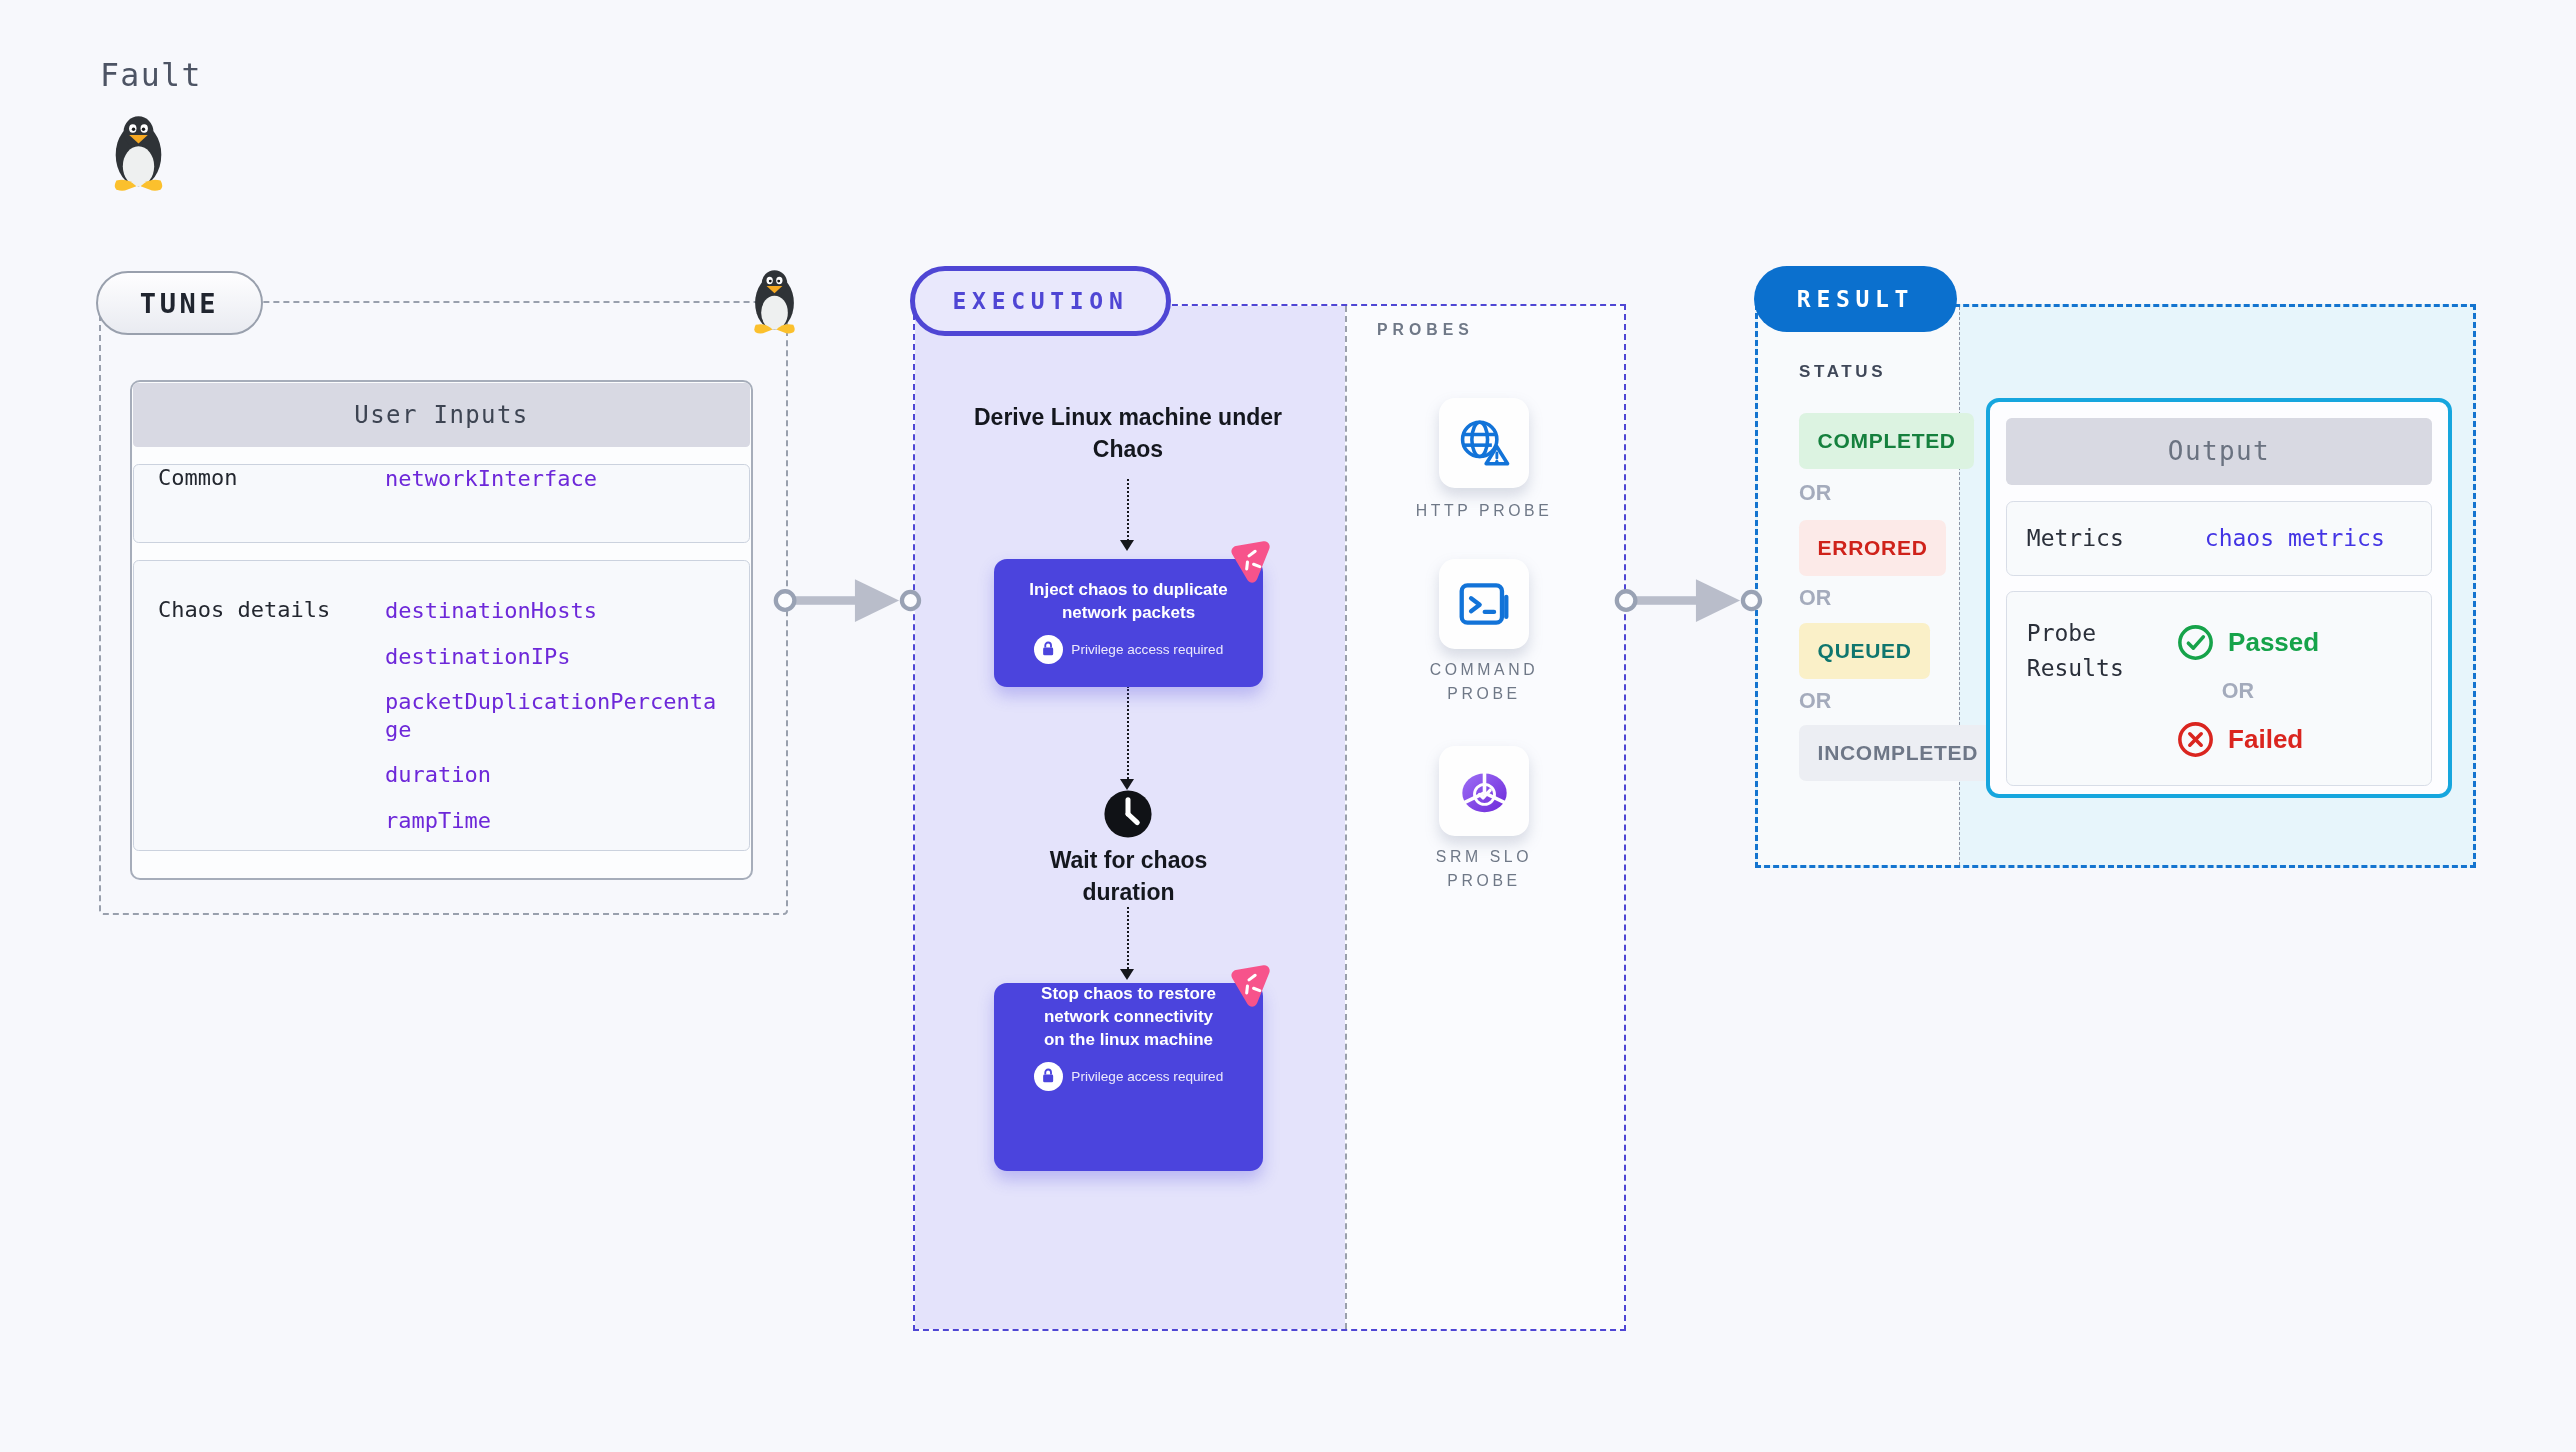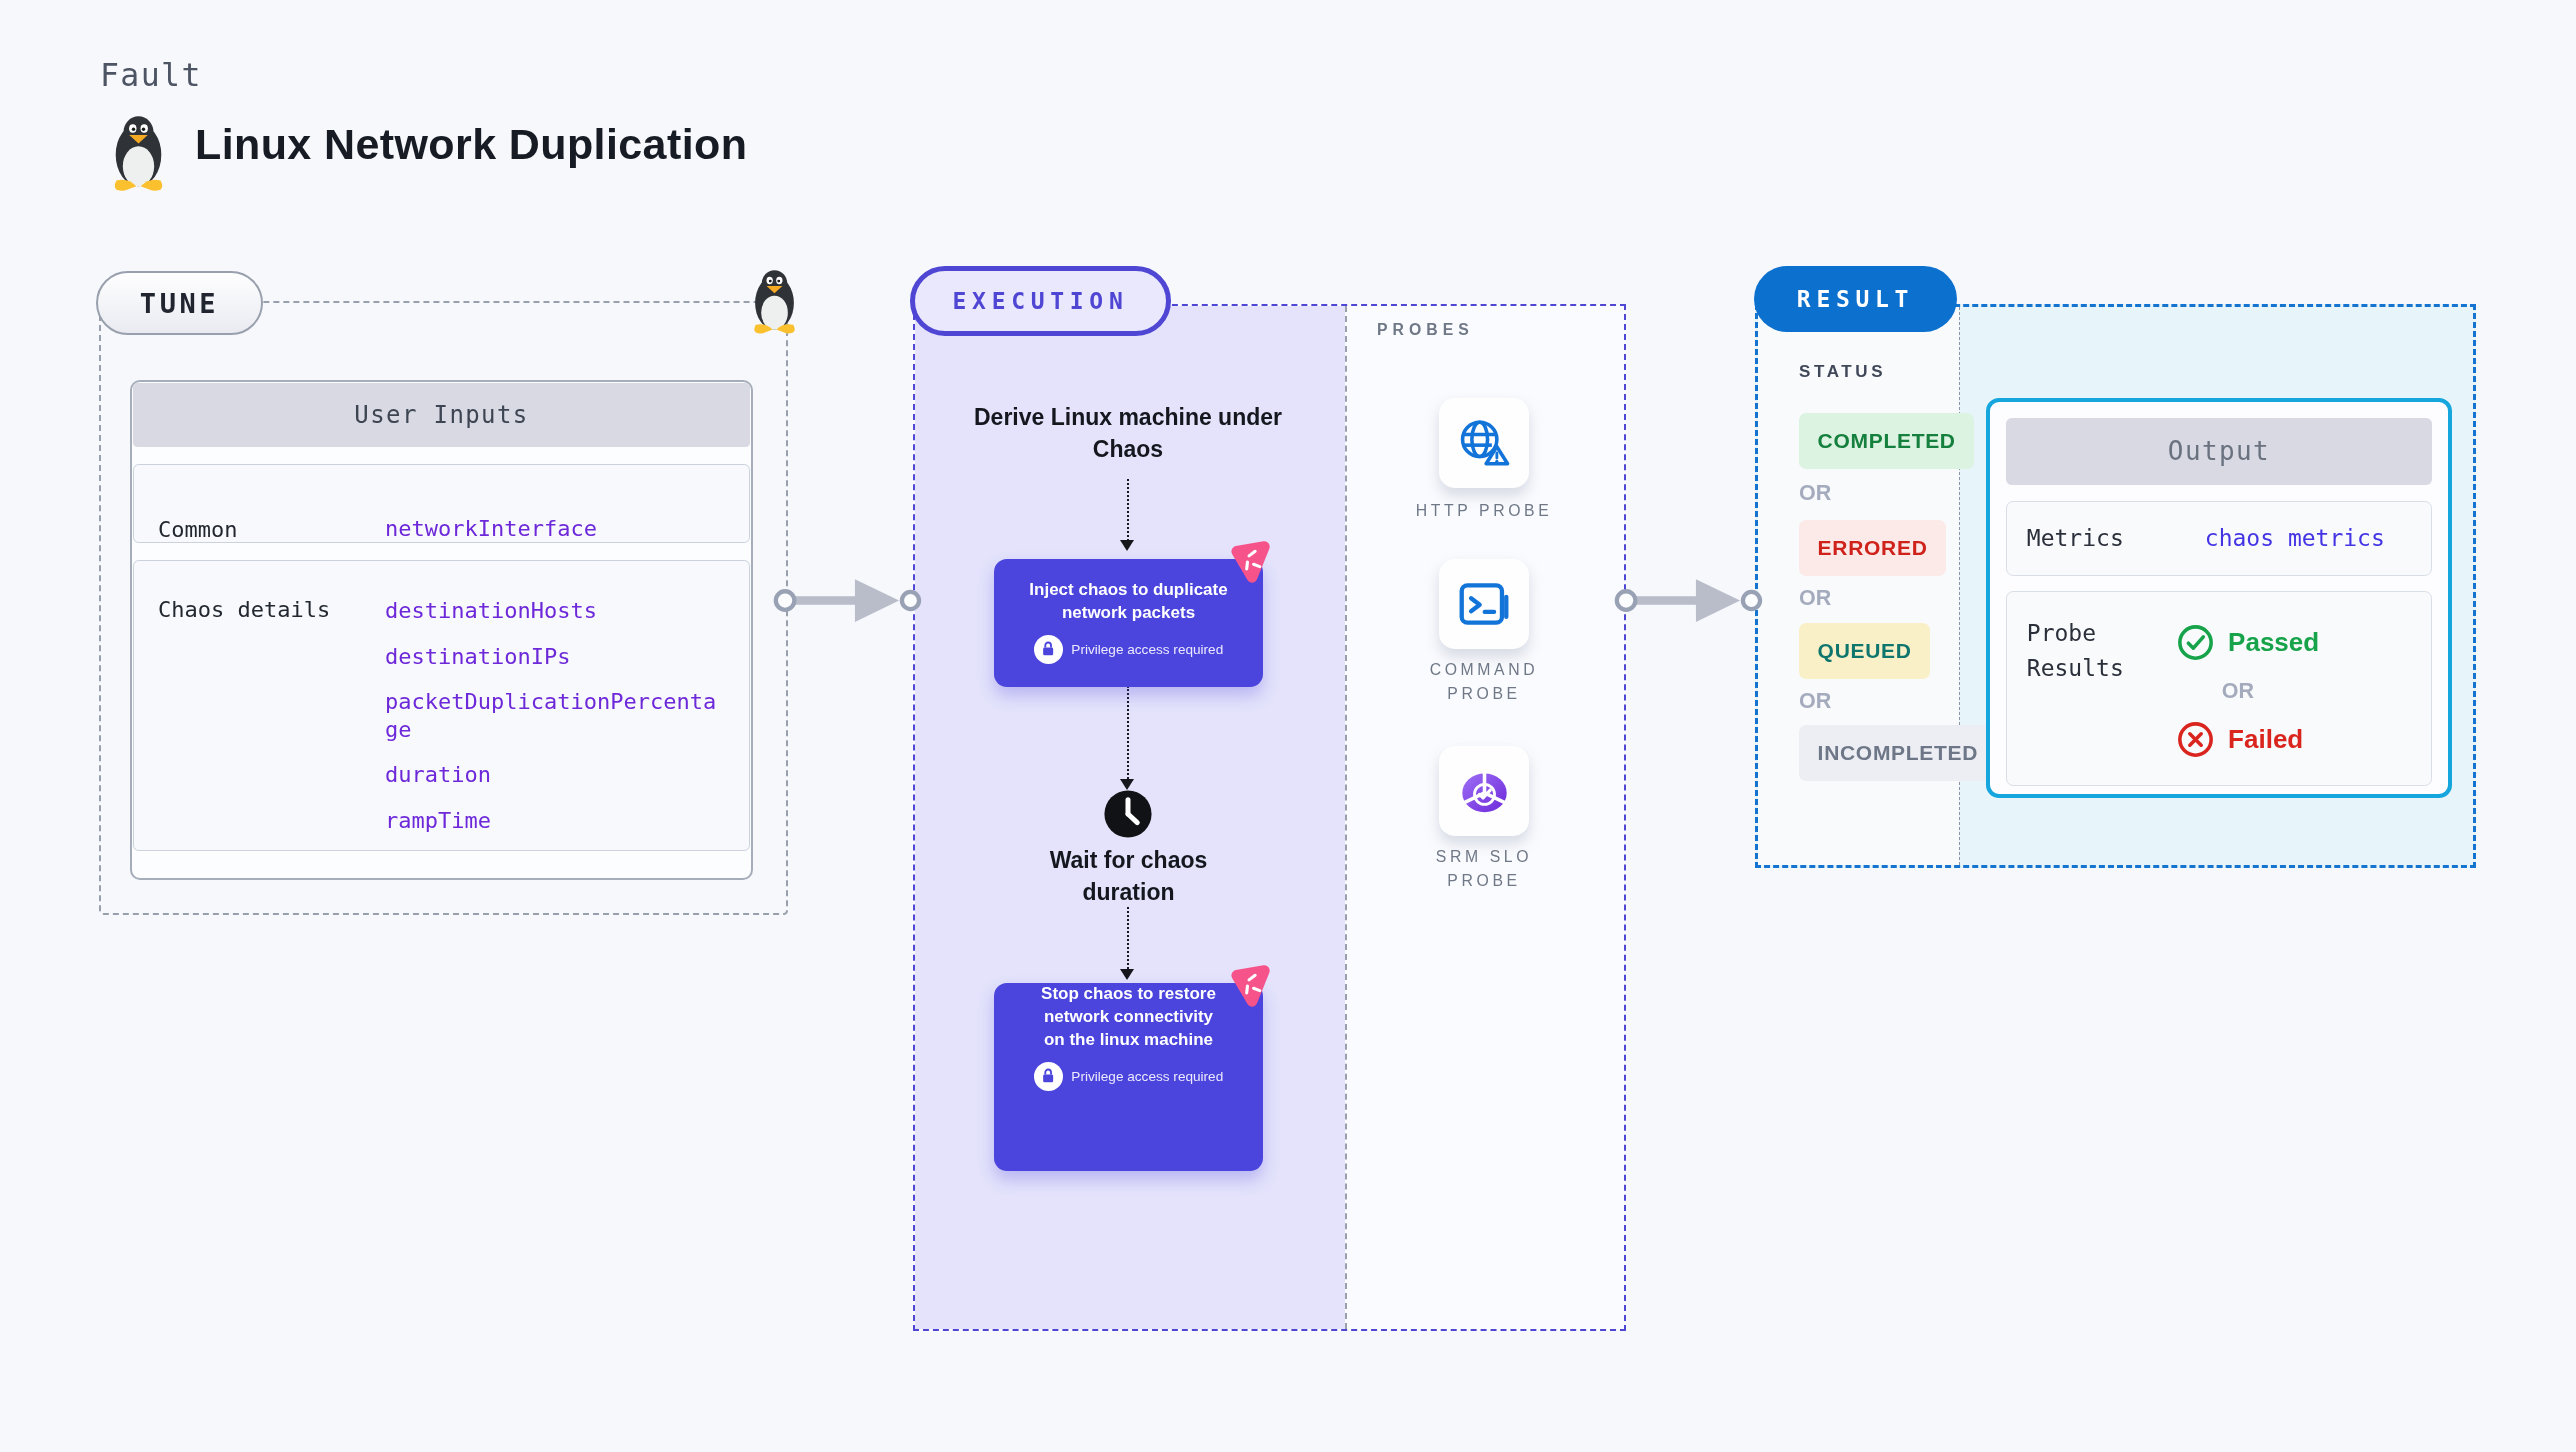--- a/index.html
+++ b/index.html
@@ -18,21 +18,21 @@
   .tune-box{left:99px;top:301px;width:685px;height:610px;border:2.1px dashed #99a0ad;border-radius:4.3px;}
   .pill{display:flex;align-items:center;justify-content:center;border-radius:43px;z-index:6;}
   .tune-pill{left:96px;top:271px;width:163px;height:60px;background:linear-gradient(#fefeff,#e9ebf1);
              border:2.9px solid #99a0ad;font-size:27px;font-weight:700;color:#20252f;letter-spacing:3.6px;}
   .ui-card{left:130px;top:380px;width:623px;height:500px;background:#fcfdfe;border:2.1px solid #a6adba;
            border-radius:10px;padding:1px;box-sizing:border-box;z-index:2;}
   .ui-header{height:64px;background:#d8d9e3;border-radius:4.3px;display:flex;align-items:center;
              justify-content:center;font-size:24px;color:#3d4452;letter-spacing:1.4px;}
   .ui-row{margin-top:17px;background:#f7f9fc;border:1.4px solid #cbd2de;border-radius:5.7px;
           display:flex;box-sizing:border-box;}
-  .ui-row-1{height:79px;align-items:flex-end;}
+  .ui-row-1{height:79px;align-items:flex-start;}
   .ui-row-2{height:291px;padding-top:36px;}
   .ui-label{width:251px;padding-left:24px;font-size:22px;color:#23272f;box-sizing:border-box;}
   .ui-values{width:340px;display:flex;flex-direction:column;gap:18px;font-size:22px;color:#6d28d9;
              word-break:break-all;line-height:1.25;}
 
   
   .exec-outer{left:913px;top:304px;width:713px;height:1027px;border:2.9px dashed #4f46d4;
               background:#fafbfe;box-sizing:border-box;}
   .exec-lavender{position:absolute;left:0;top:0;bottom:0;width:430px;background:#e4e3fb;}
   .exec-separator{position:absolute;left:430px;top:0;bottom:0;width:0;border-left:2.1px dashed #9aa0ab;}
@@ -122,21 +122,20 @@
     <ellipse cx="23.5" cy="14" rx="10.5" ry="11" fill="#2f3337"></ellipse>
     <ellipse cx="23.5" cy="38" rx="11" ry="14" fill="#eef0f0"></ellipse>
     <ellipse cx="19.5" cy="11.5" rx="2.6" ry="3" fill="#fff"></ellipse>
     <ellipse cx="27.5" cy="11.5" rx="2.6" ry="3" fill="#fff"></ellipse>
     <circle cx="20" cy="12" r="1.2" fill="#17191b"></circle>
     <circle cx="27" cy="12" r="1.2" fill="#17191b"></circle>
     <polygon points="17,16 30,16 23.5,22" fill="#f6a922"></polygon>
     <path d="M8,48 Q4,56 14,55 L22,52 Q16,46 8,48Z" fill="#fbc02d"></path>
     <path d="M39,48 Q43,56 33,55 L25,52 Q31,46 39,48Z" fill="#fbc02d"></path>
   </svg>
-  <div class="abs page-title">Linux Network Duplication</div>
 
   <div class="abs tune-box"></div>
   <div class="abs pill tune-pill mono">TUNE</div>
   <svg class="abs tux-small" viewBox="0 0 47 56">
     <ellipse cx="23.5" cy="30" rx="16" ry="22" fill="#2f3337"></ellipse>
     <ellipse cx="23.5" cy="14" rx="10.5" ry="11" fill="#2f3337"></ellipse>
     <ellipse cx="23.5" cy="38" rx="11" ry="14" fill="#eef0f0"></ellipse>
     <ellipse cx="19.5" cy="11.5" rx="2.6" ry="3" fill="#fff"></ellipse>
     <ellipse cx="27.5" cy="11.5" rx="2.6" ry="3" fill="#fff"></ellipse>
     <circle cx="20" cy="12" r="1.2" fill="#17191b"></circle>

